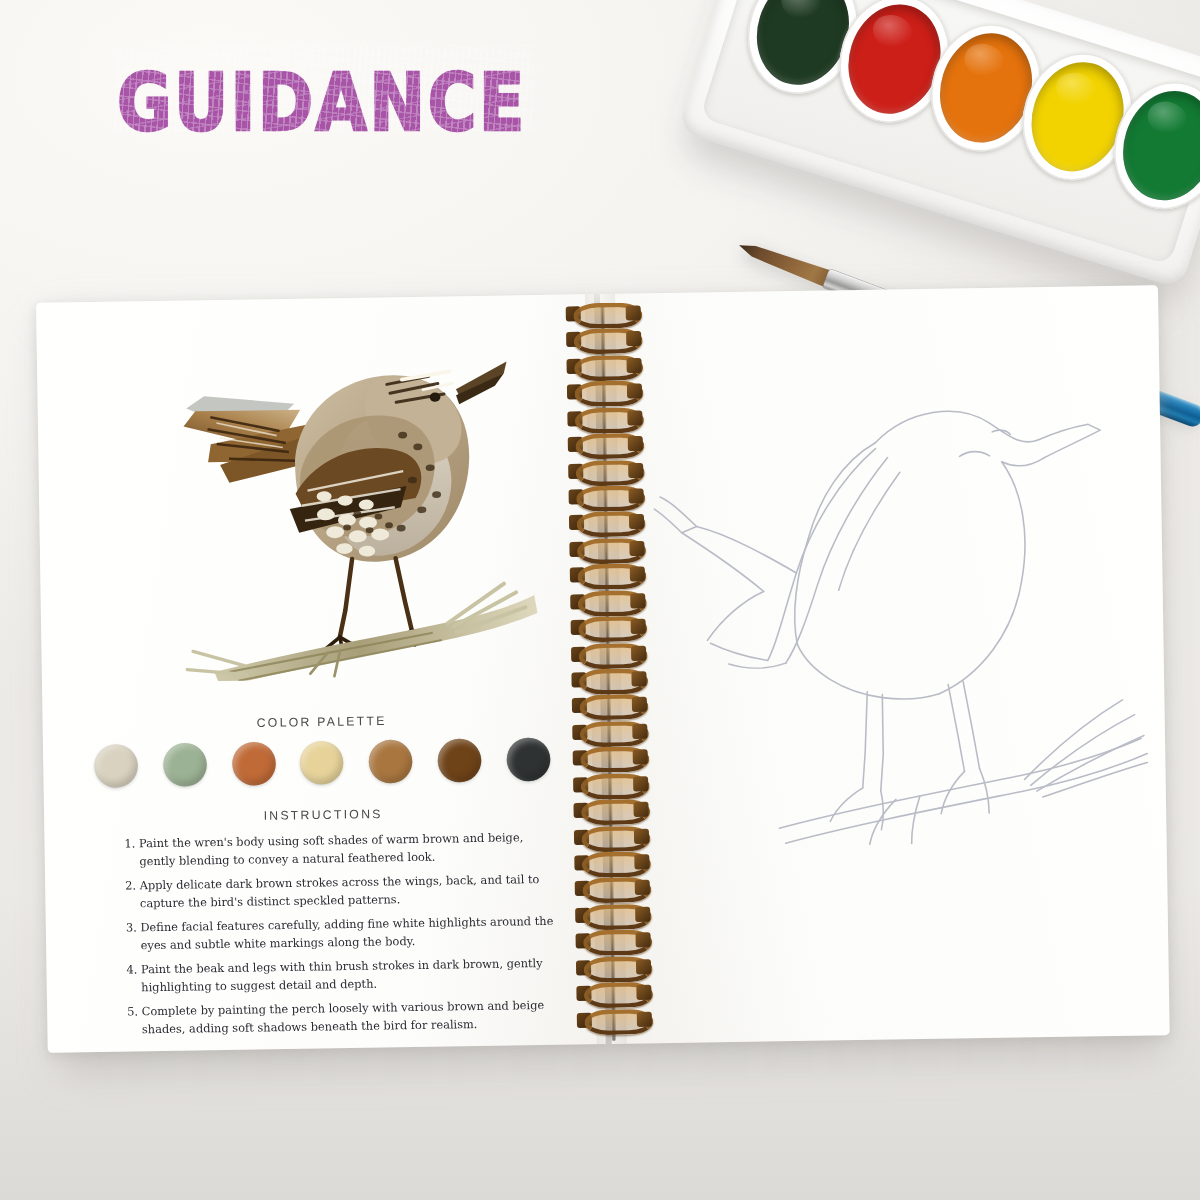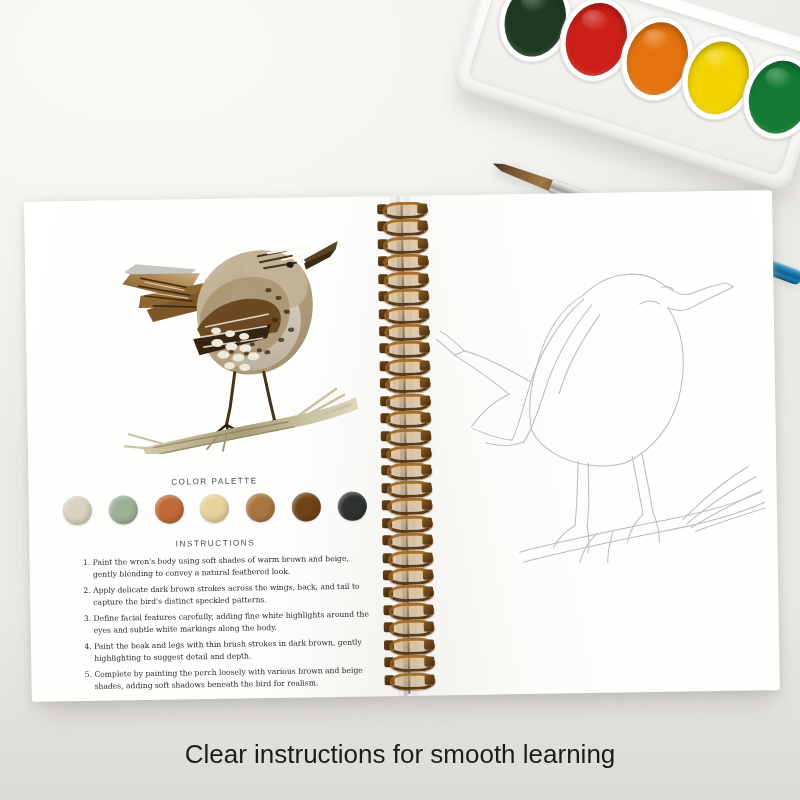--- a/index.html
+++ b/index.html
@@ -545,17 +545,17 @@
         </div>
         <div class="coil" style="top: 474.571px;">
           <div class="lnub"></div>
           <div class="arc"></div>
           <div class="rnub"></div>
         </div>
       </div>
   </div>
 
   <div class="headline">
+    <div class="grain"><h2 class="hl hl2">GUIDANCE</h2></div>
   </div>
 
-  <div class="caption">Clear instructions for smooth learning</div>
 
 </div>
 
 </body></html>

